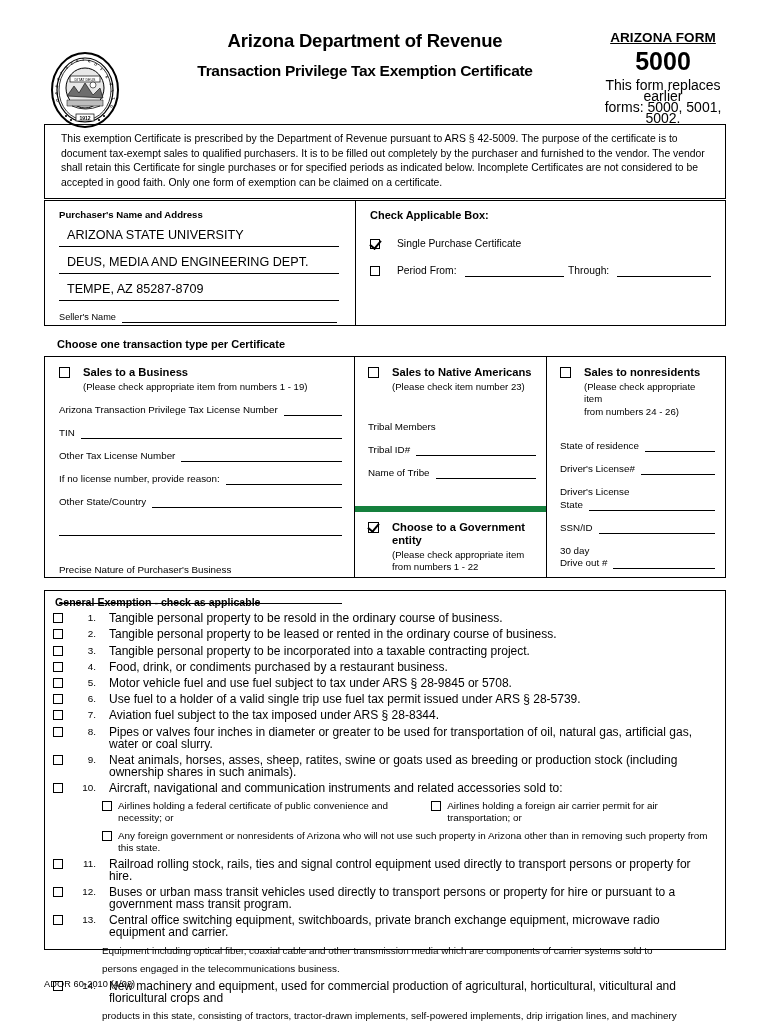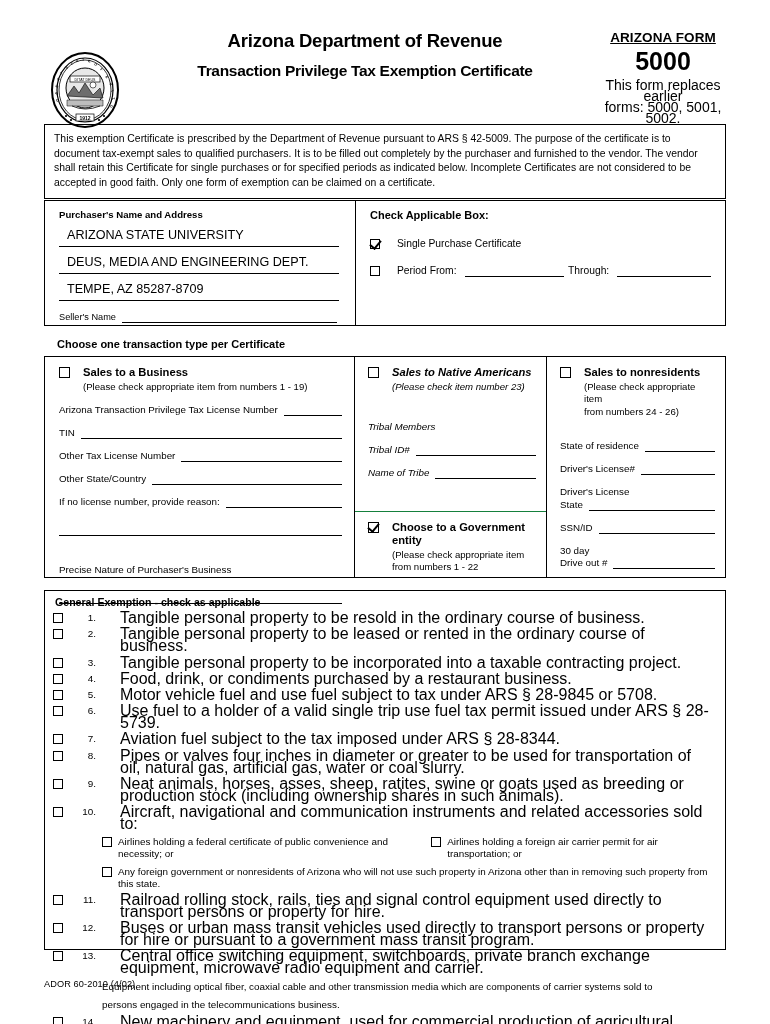--- a/index.html
+++ b/index.html
@@ -71,21 +71,21 @@
     font-size: 14px;
     line-height: 11px;
     margin-top: 5px;
   }
 
   
   .intro-box {
     position: absolute;
     left: 44px; top: 124px;
     width: 682px;
-    padding: 7px 9px 8px 9px;
+    padding: 7px 9px 8px 16px;
     border: 1px solid #000;
   }
   .intro-text {
     font-size: 10.4px;
     line-height: 14.6px;
     text-align: left;
   }
 
   
   .purchaser-box {
@@ -201,21 +201,21 @@
     border: 1px solid #000;
   }
   .tt-col {
     position: absolute;
     top: 0; height: 220px;
   }
   .tt-col-a { left: 0; width: 310px; border-right: 1px solid #000; padding: 9px 12px 0 14px; }
   .tt-col-b { left: 310px; width: 192px; border-right: 1px solid #000; }
   .tt-col-c { left: 502px; width: 178px; padding: 9px 10px 0 13px; }
 
-  .tt-b-top { height: 155px; border-bottom: 1px solid #15803d; padding: 9px 10px 0 13px; font-style: italic; }
+  .tt-b-top { height: 155px; border-bottom: 6px solid #15803d; padding: 9px 10px 0 13px; }
   .tt-b-bot { height: 64px; padding: 9px 10px 0 13px; }
 
   .tt-title-row { display: flex; align-items: flex-start; }
   .tt-title-row .cb { margin-top: 1px; margin-right: 13px; }
   .tt-title { font-size: 11.2px; font-weight: bold; line-height: 13px; }
   .tt-sub {
     font-size: 9.6px;
     line-height: 12.4px;
     margin-top: 2px;
   }
@@ -276,23 +276,23 @@
   .ge-item .cb { margin-top: 1px; flex: 0 0 auto; }
   .ge-num {
     width: 26px;
     text-align: right;
     font-size: 9.9px;
     line-height: 12px;
     margin-left: 7px;
     flex: 0 0 auto;
   }
   .ge-text {
-    font-size: 16px;
+    font-size: 12px;
     line-height: 12px;
-    margin-left: 24px;
+    margin-left: 13px;
   }
   .ge-cont {
     font-size: 9.9px;
     line-height: 12px;
     margin-top: 6.5px;
     margin-left: 49px;
   }
   .ge-sub {
     display: flex;
     align-items: flex-start;
@@ -439,25 +439,25 @@
       </div>
       <div class="fld">
         <span class="fld-label">TIN</span>
         <span class="fld-rule"></span>
       </div>
       <div class="fld">
         <span class="fld-label">Other Tax License Number</span>
         <span class="fld-rule"></span>
       </div>
       <div class="fld">
+        <span class="fld-label">If no license number, provide reason:</span>
+        <span class="fld-rule"></span>
+      </div>
+      <div class="fld">
         <span class="fld-label">Other State/Country</span>
-        <span class="fld-rule"></span>
-      </div>
-      <div class="fld">
-        <span class="fld-label">If no license number, provide reason:</span>
         <span class="fld-rule"></span>
       </div>
       <div class="fld-rule-full"></div>
 
       <div class="fld-plain">Precise Nature of Purchaser's Business</div>
       <div class="fld-rule-full"></div>
     </div>
 
     <div class="tt-col tt-col-b">
 

